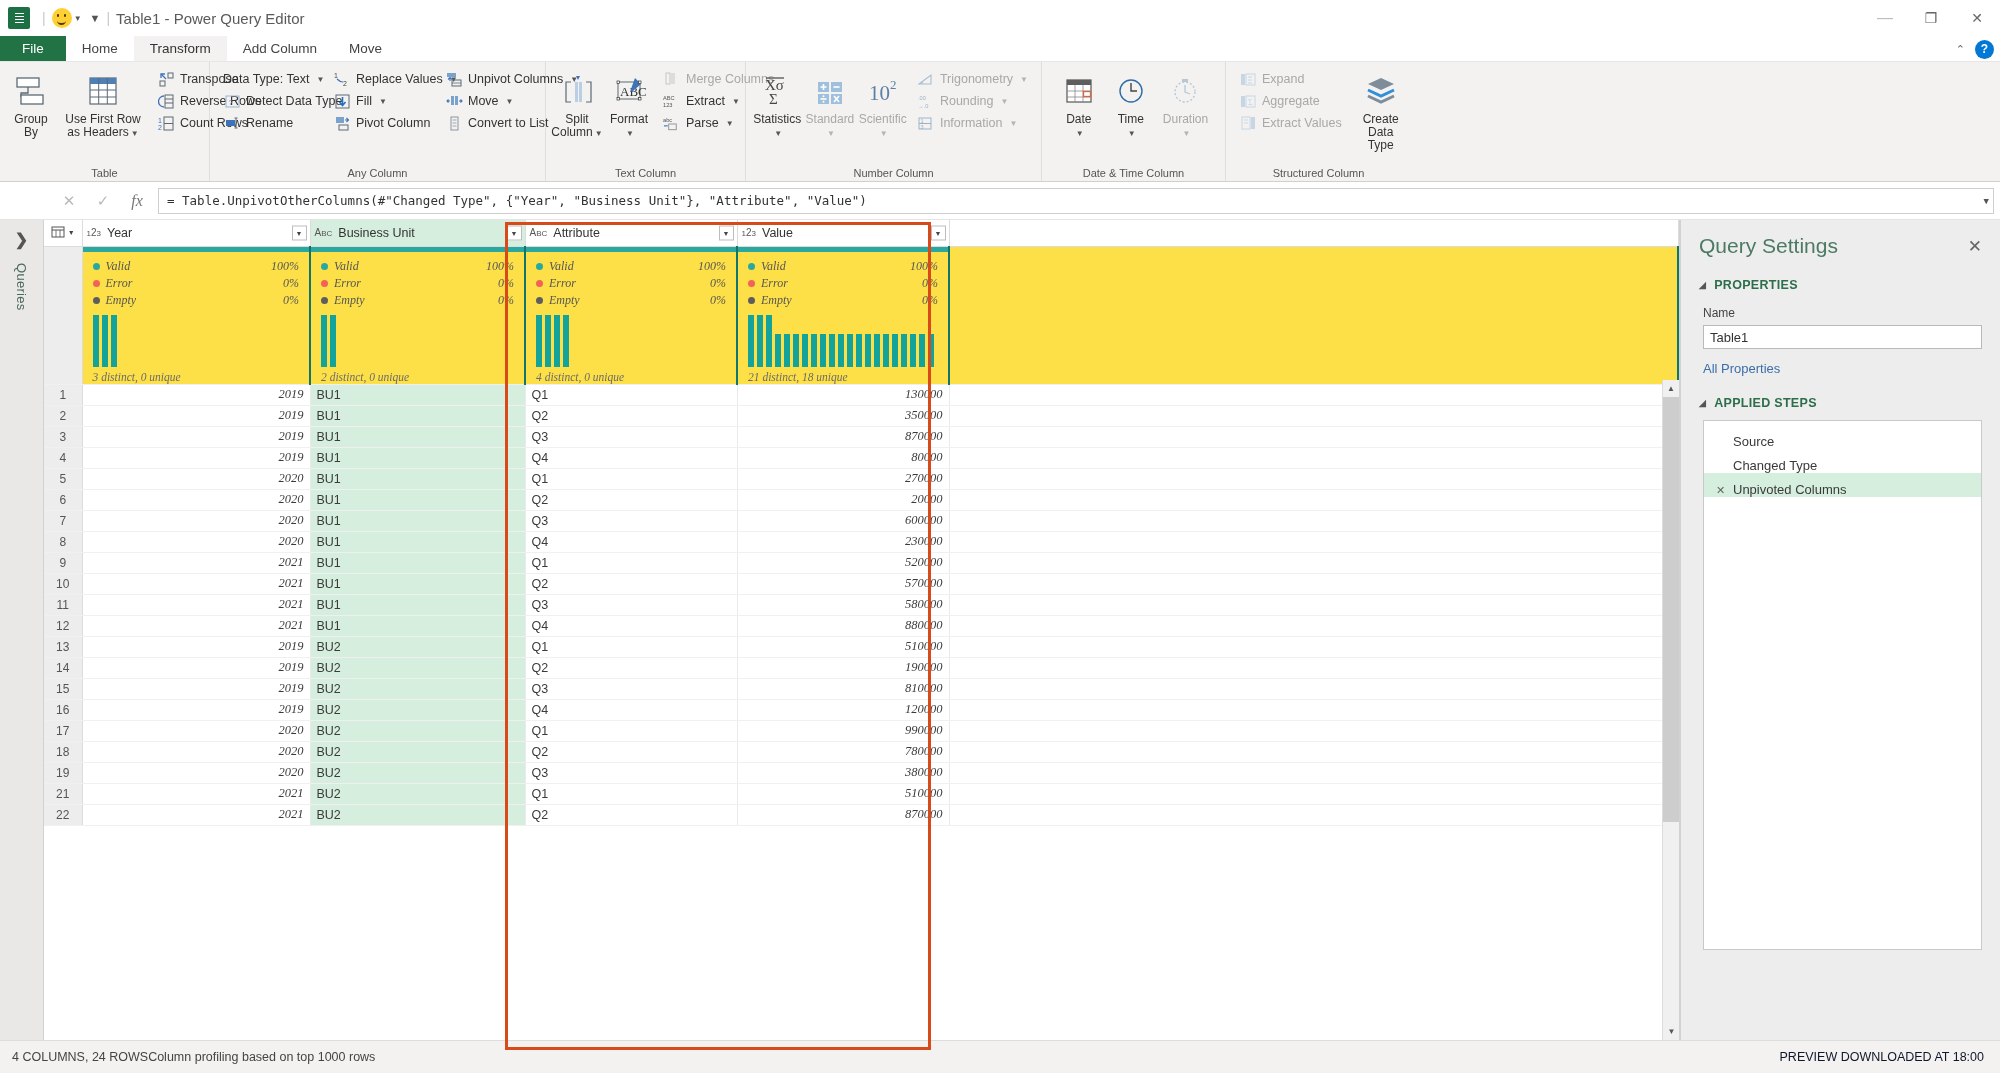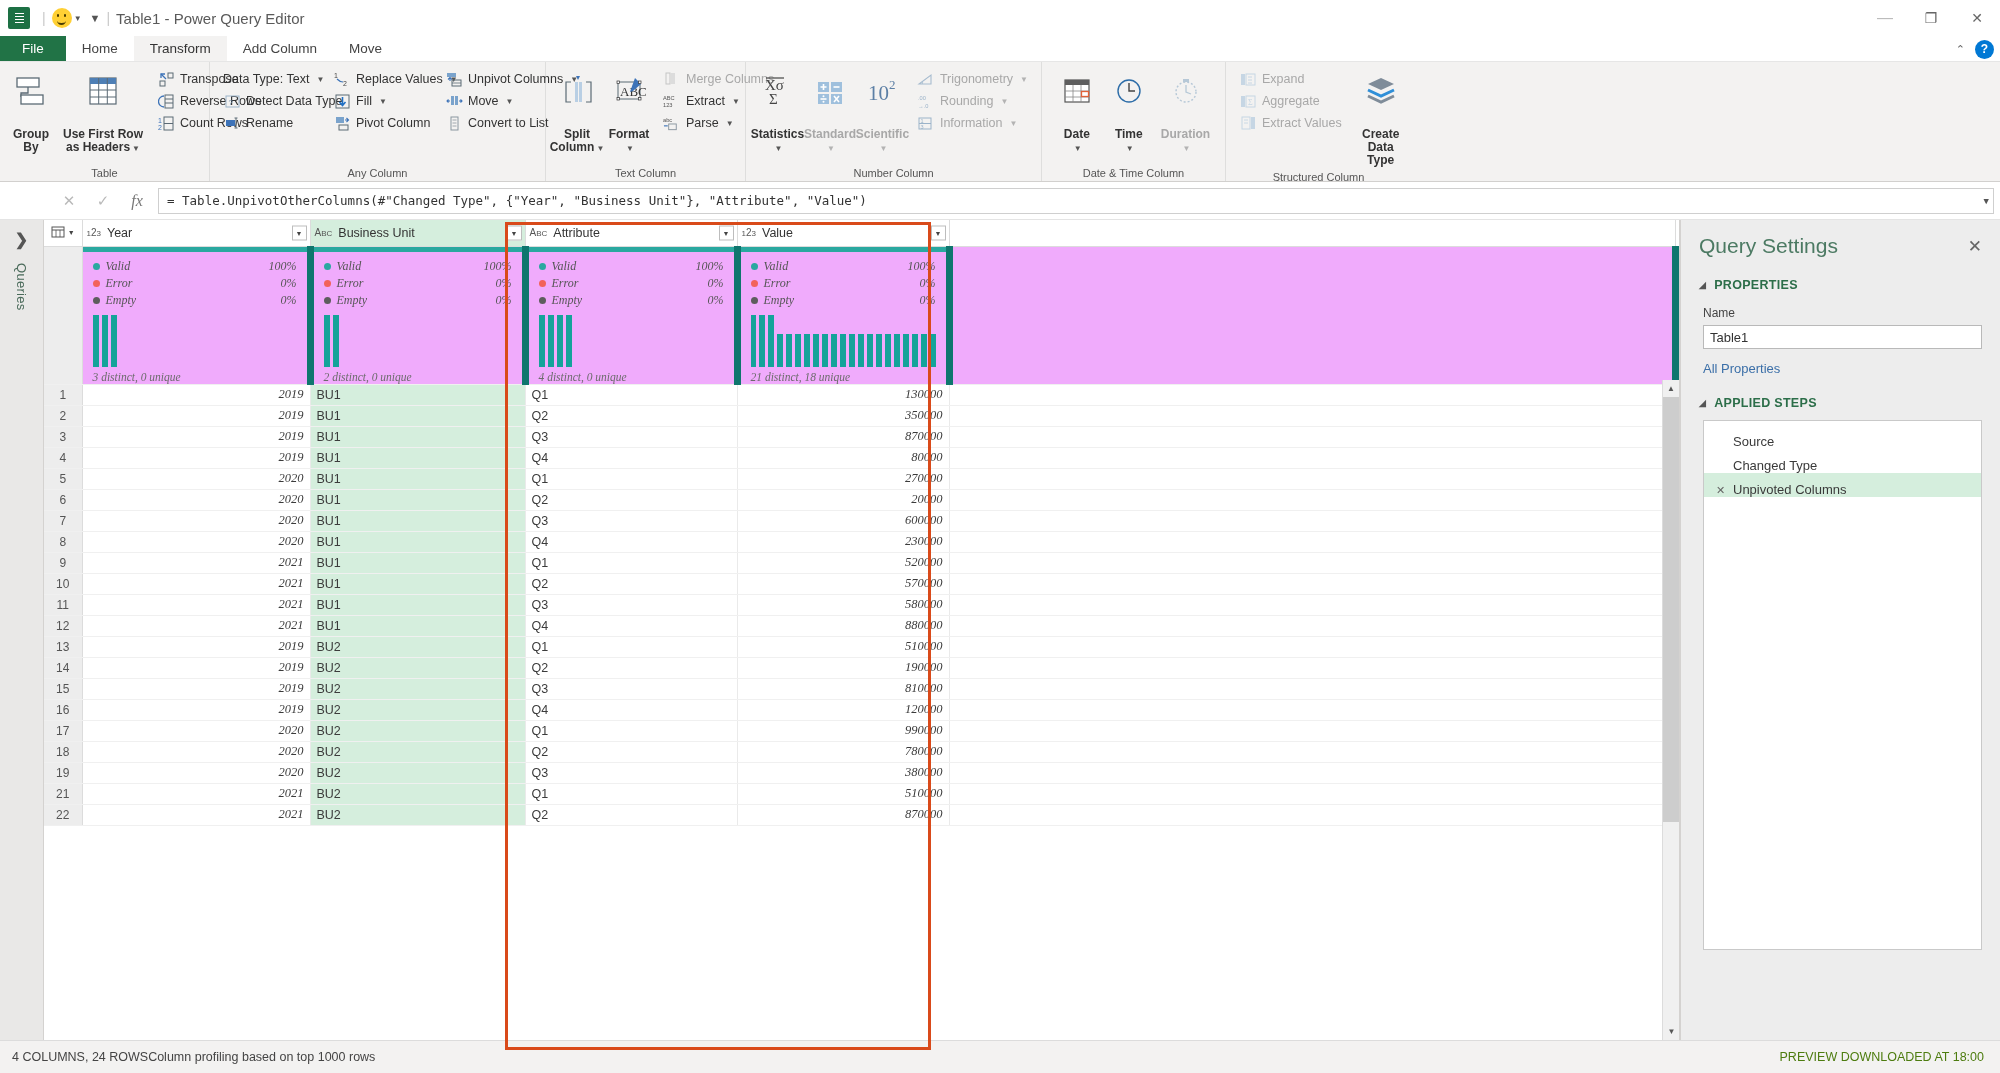--- a/index.html
+++ b/index.html
@@ -76,21 +76,21 @@
   }
   .rgroup { display:flex; flex-direction:column; position:relative;
             border-right:1px solid #dededd; padding-top:4px; }
   .rgroup-body { display:flex; flex:1; padding:0 5px; }
   .rgroup-label { text-align:center; font-size:11px; color:#555;
                   padding-bottom:3px; height:16px; line-height:16px;}
   .bigbtn { width:auto; min-width:52px; display:flex; flex-direction:column;
             align-items:center; justify-content:flex-start; padding:2px 6px;
             text-align:center; line-height:13px; font-size:12px;}
   .bigbtn .ico { height:42px; display:flex; align-items:flex-end; justify-content:center; }
-  .bigbtn .lbl { margin-top:18px;font-weight:bold; }
+  .bigbtn .lbl { margin-top:3px; }
   .smallcol { display:flex; flex-direction:column; justify-content:flex-start;
               padding:2px 4px; }
   .smallbtn { display:flex; align-items:center; height:22px; gap:5px;
               padding:0 4px; white-space:nowrap; font-size:12.5px;}
   .smallbtn .ico { width:18px; height:18px; display:flex; align-items:center;
                    justify-content:center; flex:0 0 18px;}
   .dis { color:#a8a8a8; }
   .cdn { font-size:8px; color:#555; margin-left:2px;}
   .cdn.dis{color:#b3b3b3;}
 
@@ -144,21 +144,21 @@
   .type-ico sub { font-size:8px; }
   .type-ico sup { font-size:8px; }
   .hdrop {
     position:absolute; right:3px; top:50%; transform:translateY(-50%);
     width:15px; height:15px; border:1px solid #bdbdbd; background:#fff;
     display:flex; align-items:center; justify-content:center; font-size:7px; color:#444;
   }
 
   
   .profile-cell {
-    border-right:7px solid #0f766e; background:#f0abfc; vertical-align:top;
+    border-right:2px solid #0f766e; background:#fde047; vertical-align:top;
     padding:0; height:138px;
   }
   .profile-topbar { height:5px; background:#2aa8a0; }
   .profile-inner { padding:6px 10px 0 10px; }
   .qline { display:flex; align-items:center; font-size:12px; color:#555;
            height:17px; }
   .dot { width:7px;height:7px;border-radius:50%; margin-right:6px; }
   .dot.valid{background:#2aa8a0;} .dot.error{background:#f2625a;} .dot.empty{background:#5d5d5d;}
   .qline .pct { margin-left:auto; }
   .hist { height:52px; display:flex; align-items:flex-end; gap:3px;
@@ -218,21 +218,21 @@
   .step-x { color:#666; font-size:11px; width:10px;}
   .step-indent { padding-left:29px; }
 
   
   .statusbar {
     height:33px; background:#f3f2f1; border-top:1px solid #dcdcdc;
     display:flex; align-items:center; padding:0 12px; font-size:12.5px;
     color:#444; position:relative;
   }
   .sb-left { display:flex; }
-  .sb-right { position:absolute; right:16px; color:#4d7c0f; }
+  .sb-right { position:absolute; right:16px; color:#0f172a; }
 </style>
 </head>
 <body>
 
 <div class="titlebar">
   <div class="excel-logo">
       <div class="grid"></div>
     </div>
   <span class="tb-sep">|</span>
   <span class="qat-smiley"></span>

